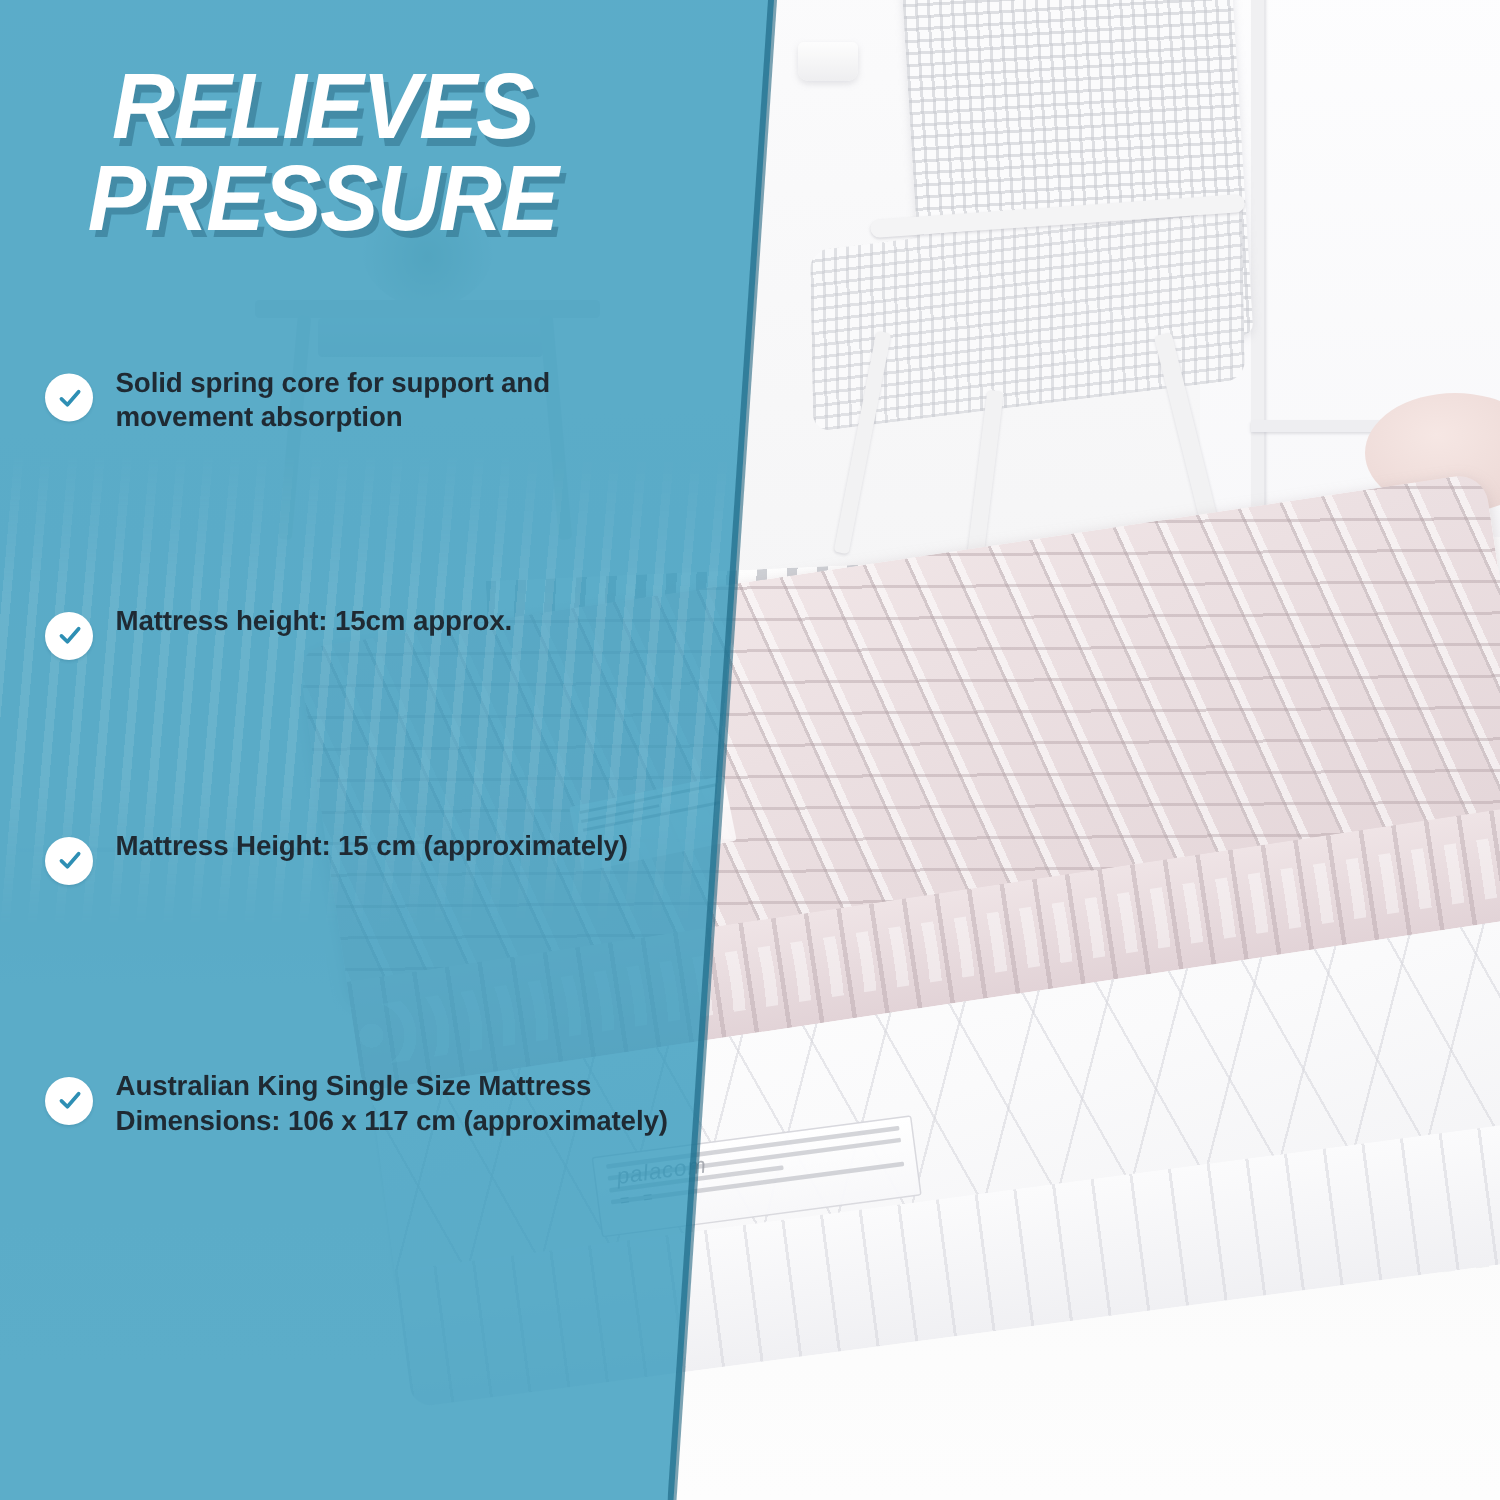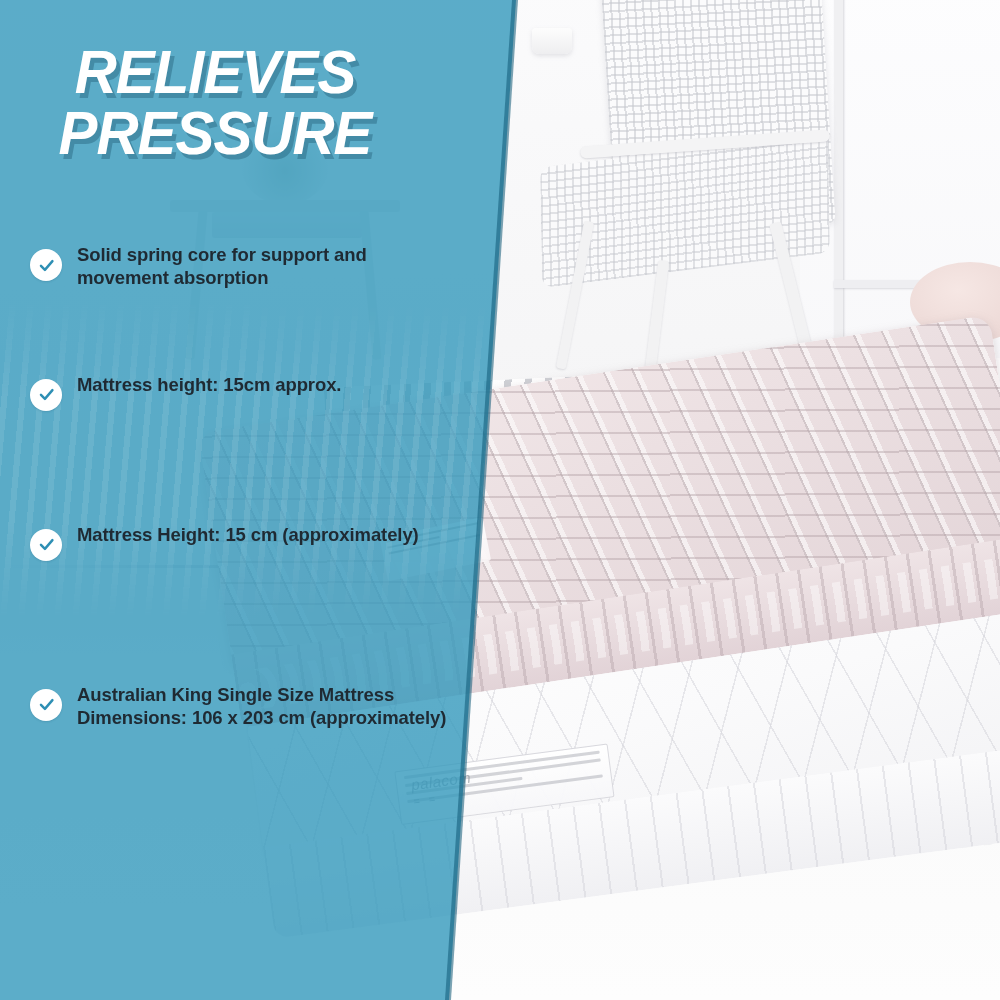--- a/index.html
+++ b/index.html
@@ -255,21 +255,21 @@
   .bullet .txt{
     color:#1f2a33;
     font-size:18.5px;
     font-weight:bold;
     line-height:1.27;
     letter-spacing:-.1px;
   }
   
   .b0{margin-top:0;}
   .b1{margin-top:82px;}
-  .b2{margin-top:83px;}
+  .b2{margin-top:112px;}
   .b3{margin-top:112px;}
   .b4{margin-top:122px;}
 </style>
 </head>
 <body>
 
 <div id="stage">
 
   <div class="photo">
     <div class="room-wall"></div>
@@ -370,18 +370,18 @@
         </span>
         <span class="txt">Mattress Height: 15 cm (approximately)</span>
       </div>
 
       <div class="bullet b4">
         <span class="check">
           <svg width="19" height="19" viewBox="0 0 24 24" aria-hidden="true">
             <path d="M5 12.5 L10 17.5 L19.5 6.5" fill="none" stroke="#2E8FB4" stroke-width="3.1" stroke-linecap="round" stroke-linejoin="round"></path>
           </svg>
         </span>
-        <span class="txt">Australian King Single Size Mattress Dimensions: 106 x 203 cm (approximately)</span>
+        <span class="txt">Australian King Single Size Mattress Dimensions: 106 x 117 cm (approximately)</span>
       </div>
 
     </div>
   </div>
 </div>
 
 </body></html>

